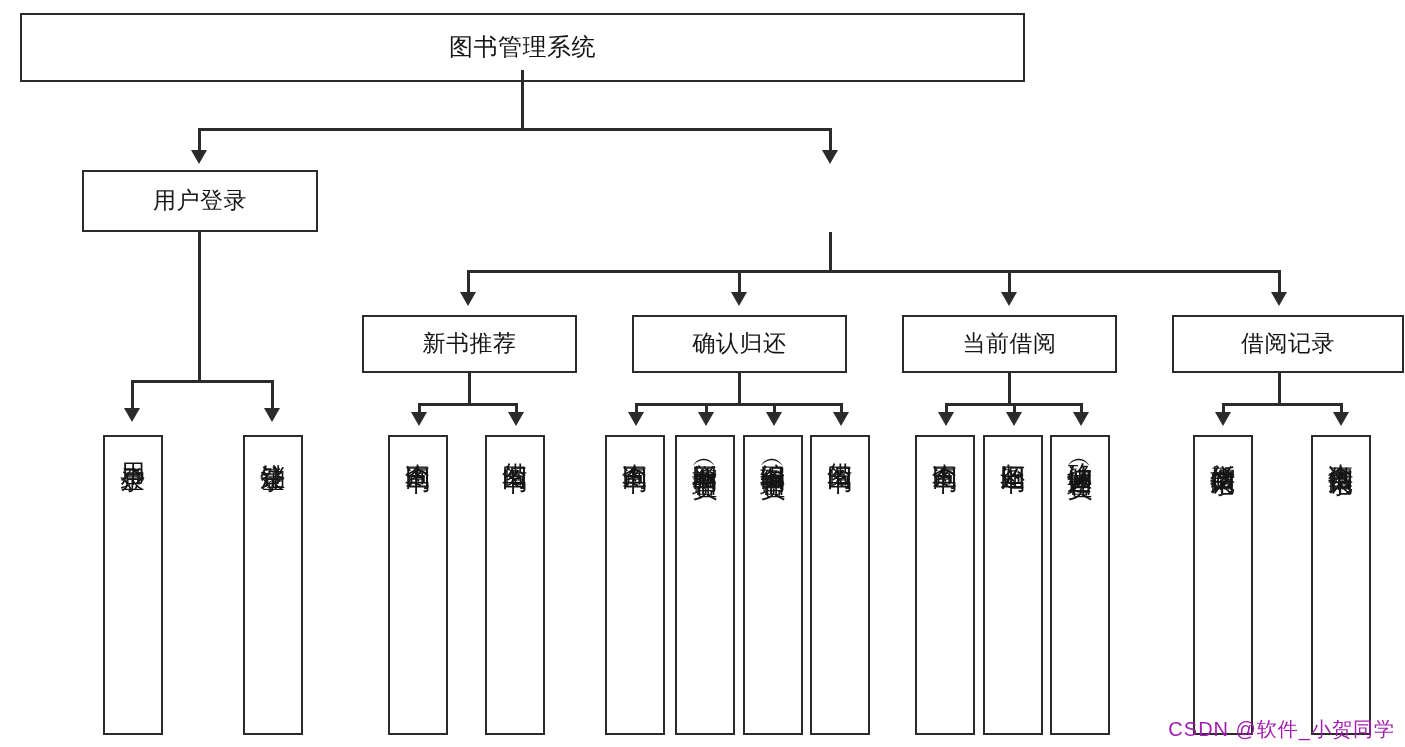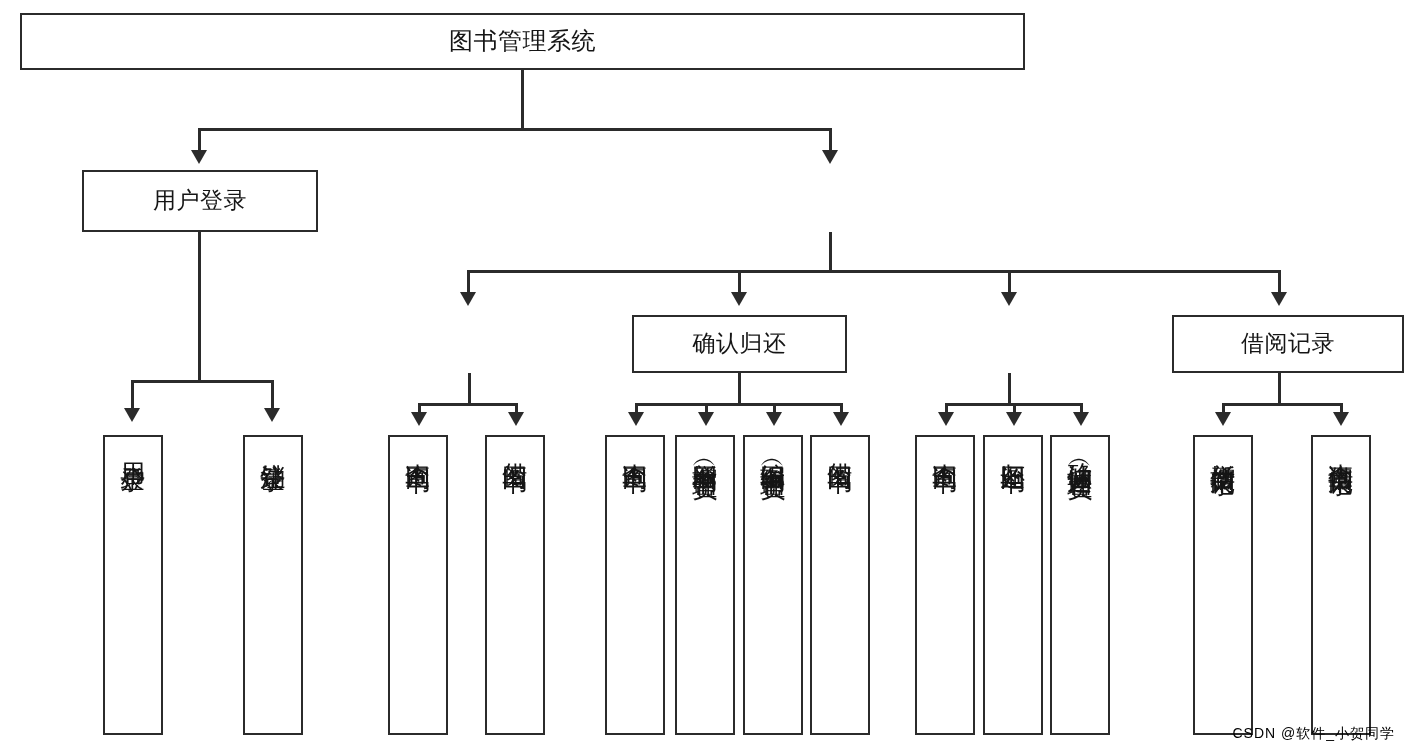--- a/index.html
+++ b/index.html
@@ -63,33 +63,33 @@
     width:0;height:0;
     border-left:8px solid transparent;
     border-right:8px solid transparent;
     border-top:14px solid #2b2b2b;
   }
   
   #watermark{
     position:absolute;
     right:10px;
     bottom:4px;
-    font-size:14px;
-    color:#000000;
+    font-size:20px;
+    color:#a21caf;
     letter-spacing:1px;
     user-select:none;
     white-space:nowrap;
   }
 </style>
 </head>
 <body>
 
 <div id="canvas">
 
-  <div class="node root horiz" style="left:20px;top:13px;width:1005px;height:57px;">
+  <div class="node root horiz" style="left:20px;top:13px;width:1005px;height:69px;">
     <span class="lbl">图书管理系统</span>
   </div>
 
   <div class="ln v" style="left:521px;top:70px;height:60px;"></div>
   <div class="ln h" style="left:198px;top:128px;width:634px;"></div>
   <div class="ln v" style="left:198px;top:128px;height:24px;"></div>
   <div class="arrow" style="left:191px;top:150px;"></div>
   <div class="ln v" style="left:829px;top:128px;height:24px;"></div>
   <div class="arrow" style="left:822px;top:150px;"></div>
 
@@ -108,22 +108,28 @@
   <div class="ln h" style="left:467px;top:270px;width:814px;"></div>
   <div class="ln v" style="left:467px;top:270px;height:24px;"></div>
   <div class="arrow" style="left:460px;top:292px;"></div>
   <div class="ln v" style="left:738px;top:270px;height:24px;"></div>
   <div class="arrow" style="left:731px;top:292px;"></div>
   <div class="ln v" style="left:1008px;top:270px;height:24px;"></div>
   <div class="arrow" style="left:1001px;top:292px;"></div>
   <div class="ln v" style="left:1278px;top:270px;height:24px;"></div>
   <div class="arrow" style="left:1271px;top:292px;"></div>
 
+  <div class="node horiz" style="left:362px;top:315px;width:215px;height:58px;">
+    <span class="lbl">新书推荐</span>
+  </div>
   <div class="node horiz" style="left:632px;top:315px;width:215px;height:58px;">
     <span class="lbl">确认归还</span>
+  </div>
+  <div class="node horiz" style="left:902px;top:315px;width:215px;height:58px;">
+    <span class="lbl">当前借阅</span>
   </div>
   <div class="node horiz" style="left:1172px;top:315px;width:232px;height:58px;">
     <span class="lbl">借阅记录</span>
   </div>
 
   <div class="ln v" style="left:468px;top:373px;height:32px;"></div>
   <div class="ln h" style="left:418px;top:403px;width:100px;"></div>
   <div class="ln v" style="left:418px;top:403px;height:12px;"></div>
   <div class="arrow" style="left:411px;top:412px;"></div>
   <div class="ln v" style="left:515px;top:403px;height:12px;"></div>

